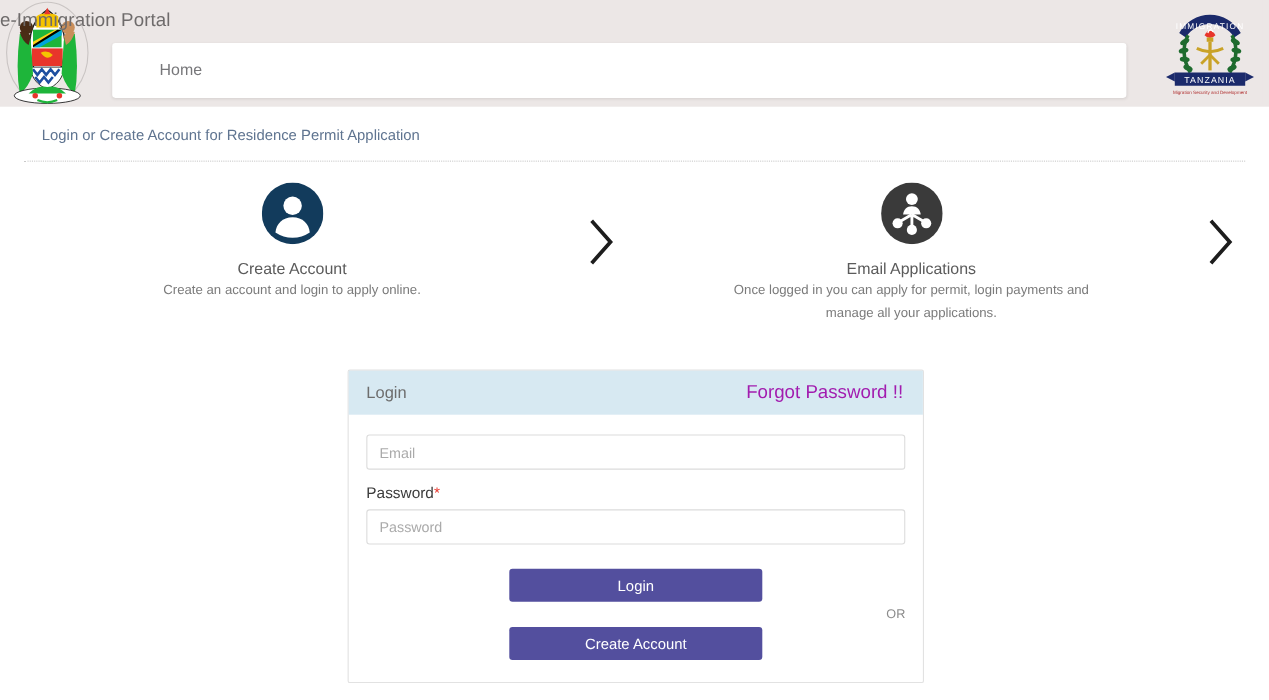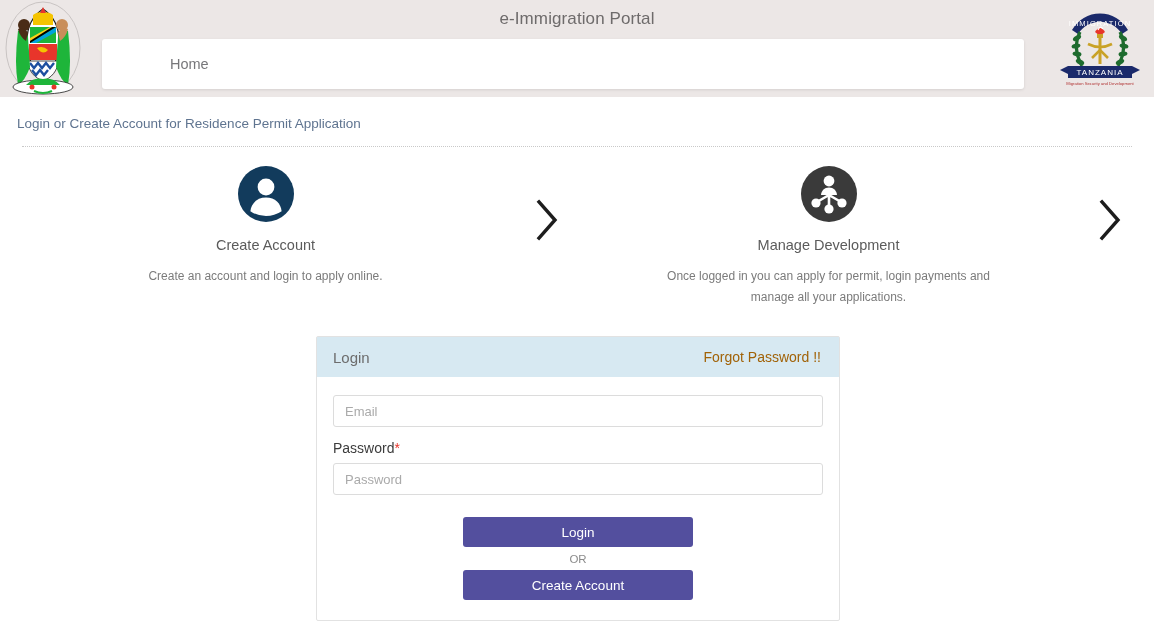--- a/index.html
+++ b/index.html
@@ -24,47 +24,46 @@
     width: 78px; height: 94px;
   }
   .crest-right {
     position: absolute;
     right: 6px; top: 0px;
     width: 96px; height: 95px;
   }
   .portal-title {
     position: absolute;
     left: 0; right: 0; top: 9px;
-    text-align: center;
     font-size: 17px;
     color: #6e6b6b;
     letter-spacing: .1px;
   }
   .navbar {
     position: absolute;
     left: 102px; top: 39px;
     width: 922px; height: 50px;
     background: #ffffff;
     border-radius: 3px;
     box-shadow: 0 1px 3px rgba(0,0,0,.10);
     display: flex;
     align-items: center;
-    padding-left: 68px;
+    padding-left: 43px;
   }
   .nav-link {
     font-size: 14.5px;
     color: #77777a;
     margin-right: 34px;
     text-decoration: none;
     white-space: nowrap;
   }
 
   
   .breadcrumb-wrap {
-    padding: 17px 0 0 17px;
+    padding: 17px 0 0 38px;
   }
   .breadcrumb {
     font-size: 13.5px;
     color: #5f7490;
   }
   .divider {
     margin: 14px 22px 0 22px;
     border-top: 1px dotted #c9c9c9;
   }
 
@@ -85,21 +84,20 @@
     display: flex;
     align-items: center;
     justify-content: center;
   }
   .step-title {
     margin-top: 13px;
     font-size: 14.5px;
     color: #5b5b5b;
   }
   .step-desc {
-    margin-top: 13px;
     font-size: 12px;
     line-height: 21px;
     color: #7b7b7b;
     max-width: 235px;
     margin-left: auto;
     margin-right: auto;
   }
   .step.wide .step-desc { max-width: 330px; }
   .arrow {
     flex: 0 0 60px;
@@ -123,22 +121,22 @@
     display: flex;
     align-items: center;
     justify-content: space-between;
     padding: 0 18px 0 16px;
   }
   .card-head-title {
     font-size: 15px;
     color: #6d6d6d;
   }
   .forgot-link {
-    font-size: 14px;
-    color: #a16207;
+    font-size: 17px;
+    color: #a21caf;
     text-decoration: none;
   }
   .card-body { padding: 18px 16px 20px 16px; }
   .field-label {
     font-size: 14px;
     color: #3c3c3c;
     margin-bottom: 7px;
   }
   .req { color: #e8352b; }
   .text-input {
@@ -163,21 +161,21 @@
     background: #534f9e;
     color: #ffffff;
     border: none;
     border-radius: 3px;
     font-size: 13.5px;
     cursor: pointer;
     font-family: "Liberation Sans", sans-serif;
   }
   .btn-gap-top { margin-top: 22px; }
   .or-text {
-    text-align: center;
+    text-align: right;
     font-size: 11.5px;
     color: #8b8b8b;
     margin: 6px 0 5px 0;
   }
 </style>
 </head>
 <body>
 
 <div class="topbar">
 
@@ -287,21 +285,21 @@
       <svg width="56" height="56" viewBox="0 0 56 56">
         <circle cx="28" cy="28" r="28" fill="#3a3a3a"></circle>
         <circle cx="28" cy="15" r="5.4" fill="#ffffff"></circle>
         <path d="M28 21.5 c-4.6 0 -7.6 3.2 -8 7.4 h16 c-.4 -4.2 -3.4 -7.4 -8 -7.4z" fill="#ffffff"></path>
         <path d="M28 29 L16 36 M28 29 L40 36 M28 29 L28 41" stroke="#ffffff" stroke-width="2.6"></path>
         <circle cx="15" cy="37" r="4.6" fill="#ffffff"></circle>
         <circle cx="41" cy="37" r="4.6" fill="#ffffff"></circle>
         <circle cx="28" cy="43" r="4.6" fill="#ffffff"></circle>
       </svg>
     </div>
-    <div class="step-title">Manage Development</div>
+    <div class="step-title">Email Applications</div>
     <div class="step-desc">Once logged in you can apply for permit, login payments and manage all your applications.</div>
   </div>
 
   <div class="arrow">
     <svg width="26" height="44" viewBox="0 0 26 44">
       <path d="M5 4 L21 22 L5 40" fill="none" stroke="#1d1d1d" stroke-width="3.4" stroke-linecap="square"></path>
     </svg>
   </div>
 
 </div>

